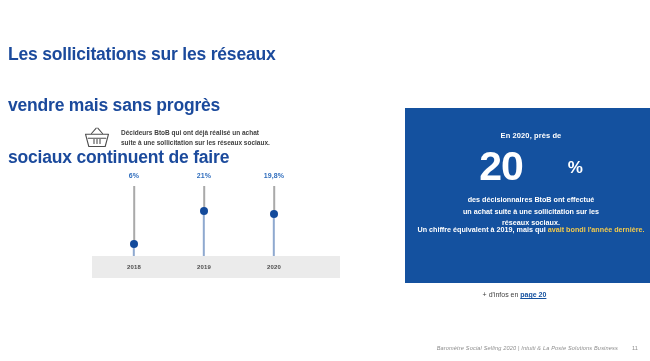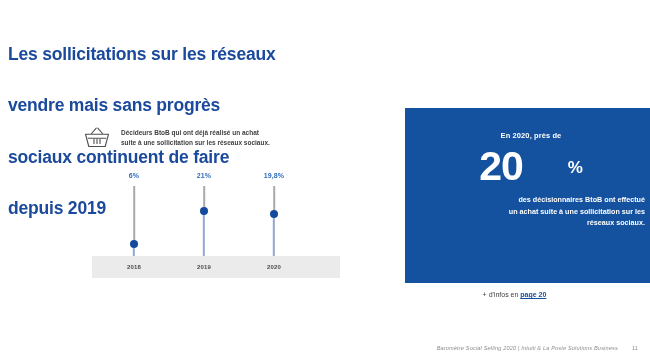--- a/index.html
+++ b/index.html
@@ -187,21 +187,20 @@
   }
   .bp-body {
     position: absolute;
     left: 12px;
     right: 12px;
     top: 86px;
     font-size: 7.2px;
     font-weight: bold;
     line-height: 1.62;
     white-space: pre-line;
-    text-align: right;
   }
   .bp-note {
     position: absolute;
     left: 12px;
     right: 12px;
     top: 116px;
     font-size: 7.2px;
     font-weight: bold;
     line-height: 1.62;
   }
@@ -242,21 +241,20 @@
     font-style: normal;
   }
 </style>
 </head>
 <body>
 
 <div class="slide-title">
   <span class="tl">Les sollicitations sur les réseaux</span>
   <span class="tl">vendre mais sans progrès</span>
   <span class="tl">sociaux continuent de faire</span>
-  <span class="tl">depuis 2019</span>
 </div>
 
 <div class="chart-block">
 
   <div class="caption-row">
     <span>
       <svg class="basket-icon" viewBox="0 0 30 28" fill="none" stroke="#4d4d4d" stroke-width="1.1" stroke-linecap="round" stroke-linejoin="round">
         <path d="M9.5 9.5 L14.2 4.2"></path>
         <path d="M20.5 9.5 L15.8 4.2"></path>
         <path d="M3.5 10.2 L26.5 10.2 L23.2 22.5 L6.8 22.5 Z"></path>
@@ -305,20 +303,24 @@
 
 <div class="blue-panel">
   <div class="bp-lead">En 2020, près de</div>
   <div class="bp-big">
     <span class="bp-num">20</span>
     <span class="bp-pct">%</span>
   </div>
   <div class="bp-body">des décisionnaires BtoB ont effectué
 un achat suite à une sollicitation sur les
 réseaux sociaux.</div>
+  <div class="bp-note">
+    <span>Un chiffre équivalent à 2019, mais qui</span>
+    <span class="hl">avait bondi l'année dernière.</span>
+  </div>
 </div>
 
 <div class="moreinfo">
   <span>+ d'infos en </span><a class="lnk" href="#">page 20</a>
 </div>
 
 <div class="footer">
   <span>Baromètre Social Selling 2020 | Intuiti &amp; La Poste Solutions Business</span>
   <span class="pageno">11</span>
 </div>

